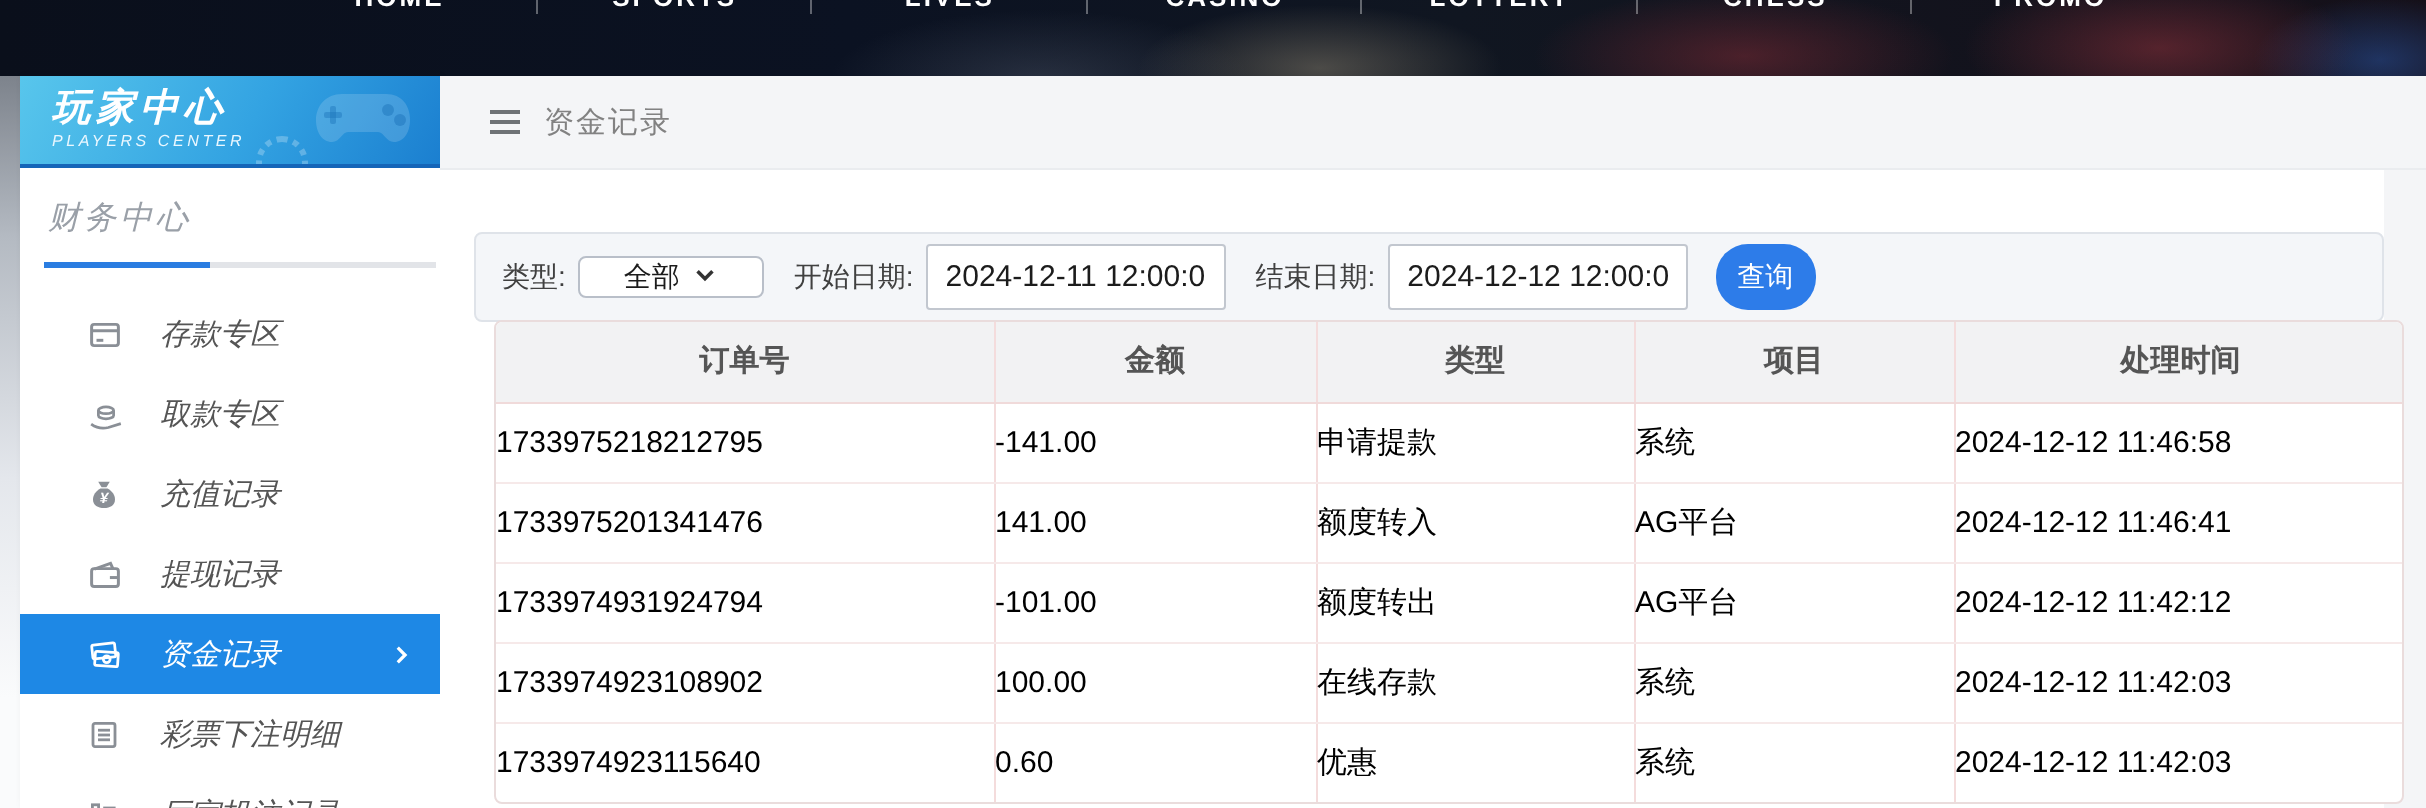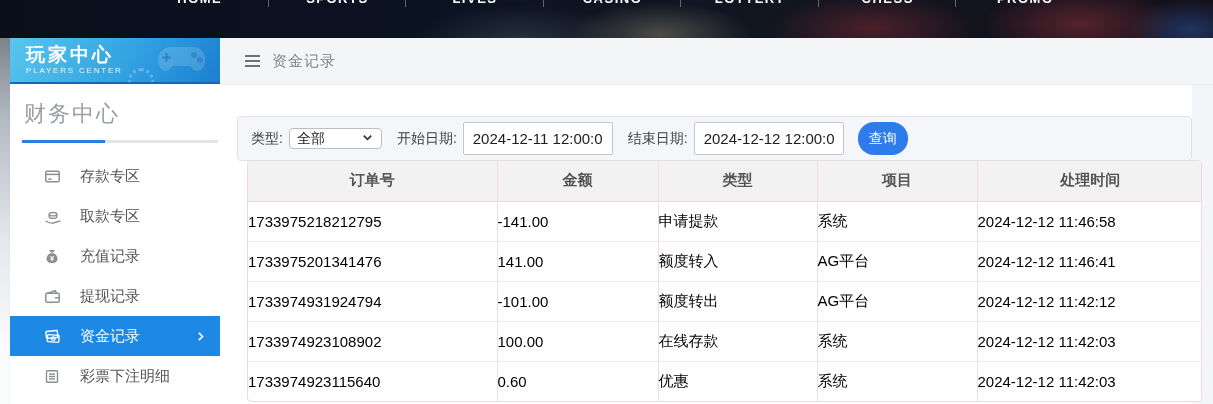--- a/index.html
+++ b/index.html
@@ -20,30 +20,30 @@
     letter-spacing:1.5px; padding-bottom:3px; position:relative; cursor:pointer; }
   .nav-item:not(:last-child)::after { content:''; position:absolute; right:0; top:3px; height:13px;
     width:1px; background:rgba(255,255,255,0.35); }
 
   
   .left-strip { position:absolute; left:0; top:38px; width:10px; height:366px;
     background:linear-gradient(180deg,#7d838c 0%, #b4bac2 22%, #e4e7ec 55%, #fafbfc 85%); }
 
   
   .sidebar { position:absolute; left:10px; top:38px; width:210px; height:366px; background:#fff;
-    box-shadow:1px 0 4px rgba(0,0,0,0.06); }
+    box-shadow:1px 0 4px rgba(0,0,0,0.06);font-style:italic; }
   .sidebar-header { position:relative; height:46px; overflow:hidden;
     background:linear-gradient(120deg,#58c6ec 0%, #33a3e2 55%, #1b7fd0 100%);
     border-bottom:2px solid #1565b8; padding:5px 0 0 16px; }
   .sidebar-title { font-size:19px; color:#fff; letter-spacing:3px; font-weight:bold; line-height:23px; }
   .sidebar-subtitle { font-size:8px; color:#eaf7ff; letter-spacing:1.8px; }
   .gamepad { position:absolute; right:12px; top:4px; opacity:0.55; }
   .chip-ghost { position:absolute; left:118px; bottom:-12px; width:26px; height:26px; border-radius:50%;
     border:3px dotted rgba(255,255,255,0.25); }
-  .finance-title { margin:15px 0 0 14px; font-size:22px; color:#9aa0a8; letter-spacing:2px; }
+  .finance-title { margin:15px 0 0 14px; font-size:16px; color:#9aa0a8; letter-spacing:2px; }
   .finance-underline { margin:11px 0 0 12px; width:196px; height:3px; background:#e2e4e8; position:relative; }
   .finance-underline::before { content:''; position:absolute; left:0; top:0; width:83px; height:3px; background:#2a7de1; }
   .menu { margin-top:13px; }
   .menu-item { height:40px; display:flex; align-items:center; padding-left:34px; color:#555;
     font-size:15px; cursor:pointer; }
   .menu-item .icon { width:19px; margin-right:17px; color:#8a8f96; display:flex; align-items:center; }
   .menu-item .chevron { display:none; margin-left:auto; margin-right:13px; }
   .menu-item.active { background:#1e88e5; color:#fff; }
   .menu-item.active .icon { color:#fff; }
   .menu-item.active .chevron { display:flex; }
@@ -56,21 +56,21 @@
   .hamburger span { display:block; width:15px; height:2px; background:#6e7276; }
   .page-title { margin-left:12px; font-size:15px; color:#828282; letter-spacing:1px; }
   .right-strip { position:absolute; top:47px; right:0; width:21px; height:319px; background:#f4f5f7; }
 
   .filter-bar { position:absolute; left:17px; top:62px; width:955px; height:45px; background:#f4f6f9;
     border:1px solid #dfe3e9; border-radius:4px; display:flex; align-items:center; padding-left:13px;
     font-size:14px; color:#404040;margin-top:16px; }
   .filter-label { margin-right:6px; }
   .filter-label.spaced { margin-left:15px; }
   .fake-select { width:93px; height:21px; background:#fff; border:1px solid #b9bfc9; border-radius:4px;
-    display:flex; align-items:center; justify-content:space-between; padding:0 7px; color:#1c1c1c;
+    display:flex; align-items:center; justify-content:space-between; padding:0 22px; color:#1c1c1c;
     cursor:pointer; }
   .date-input { width:150px; height:33px; border:1px solid #c2c7cf; border-radius:2px; padding:0 9px;
     font-size:15px; color:#1c1c1c; font-family:inherit; background:#fff; }
   .search-btn { margin-left:14px; width:50px; height:33px; background:#2d7ce9; color:#fff; border:none;
     border-radius:16px; font-size:14px; cursor:pointer; font-family:inherit; }
 
   .table-wrap { position:absolute; left:17px; top:122px; width:955px; border:1px solid #eadcdc;
     border-radius:4px; overflow:hidden; background:#fff;margin-left:10px; }
   table { width:100%; border-collapse:collapse; table-layout:fixed; }
   th { height:40px; background:#f2f2f3; font-size:15px; color:#555; font-weight:bold;

